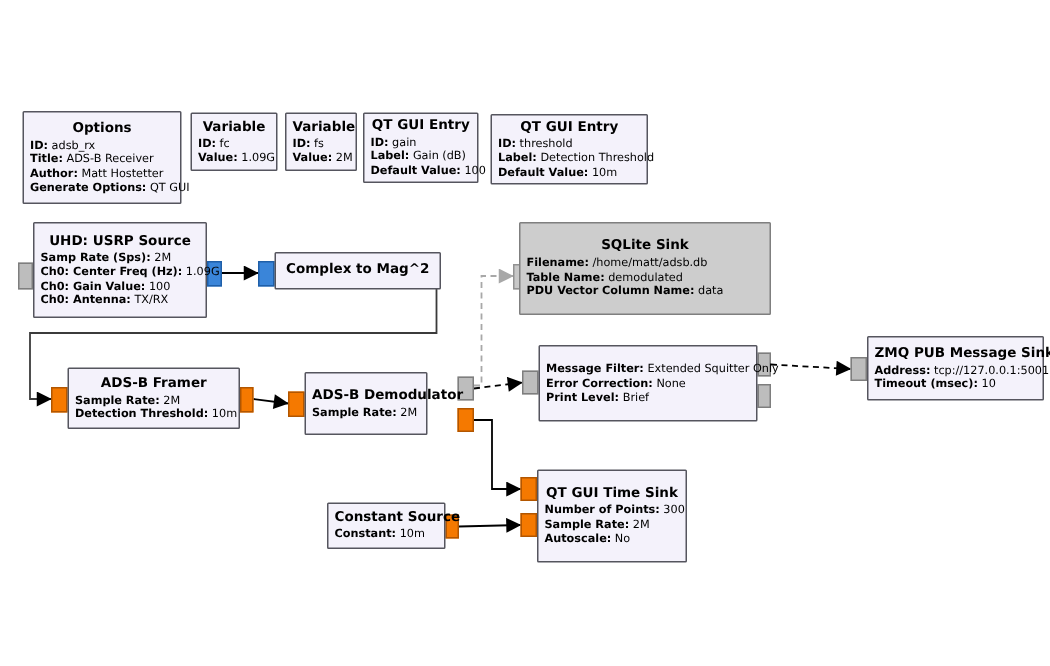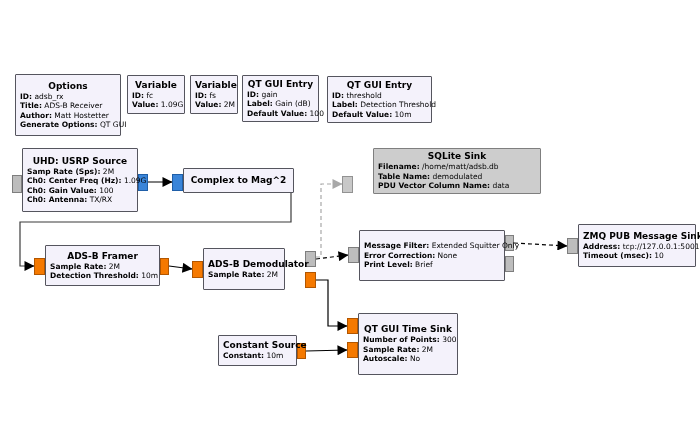--- a/index.html
+++ b/index.html
@@ -1,18 +1,18 @@
 <!DOCTYPE html>
 <html><head>
 <meta charset="utf-8">
 <style>
   html,body { margin:0; padding:0; background:#ffffff; }
   #canvas {
     position:relative; width:700px; height:444px; background:#ffffff;
-    font-family:"DejaVu Sans", sans-serif; overflow:hidden;border-radius:24px;
+    font-family:"DejaVu Sans", sans-serif; overflow:hidden;
   }
   .block {
     position:absolute; box-sizing:border-box;
     background:#f4f2fb; border:1px solid #55555e; border-radius:1px;
     display:flex; flex-direction:column; justify-content:center;
     padding:1px 4px; z-index:3;
   }
   .block .title {
     font-weight:bold; font-size:9px; line-height:11px;
     text-align:center; color:#000; white-space:nowrap;
@@ -111,21 +111,21 @@
     <div class="param"><span class="plabel">Samp Rate (Sps):</span> <span>2M</span></div>
     <div class="param"><span class="plabel">Ch0: Center Freq (Hz):</span> <span>1.09G</span></div>
     <div class="param"><span class="plabel">Ch0: Gain Value:</span> <span>100</span></div>
     <div class="param"><span class="plabel">Ch0: Antenna:</span> <span>TX/RX</span></div>
   </div>
 
   <div class="block" style="left:183px;top:168px;width:111px;height:25px">
     <div class="title">Complex to Mag^2</div>
   </div>
 
-  <div class="block disabled" style="left:373px;top:148px;width:168px;height:46px">
+  <div class="block disabled" style="left:346px;top:148px;width:168px;height:62px">
     <div class="title">SQLite Sink</div>
     <div class="param"><span class="plabel">Filename:</span> <span>/home/matt/adsb.db</span></div>
     <div class="param"><span class="plabel">Table Name:</span> <span>demodulated</span></div>
     <div class="param"><span class="plabel">PDU Vector Column Name:</span> <span>data</span></div>
   </div>
 
   <div class="block" style="left:45px;top:245px;width:115px;height:41px">
     <div class="title">ADS-B Framer</div>
     <div class="param"><span class="plabel">Sample Rate:</span> <span>2M</span></div>
     <div class="param"><span class="plabel">Detection Threshold:</span> <span>10m</span></div>

